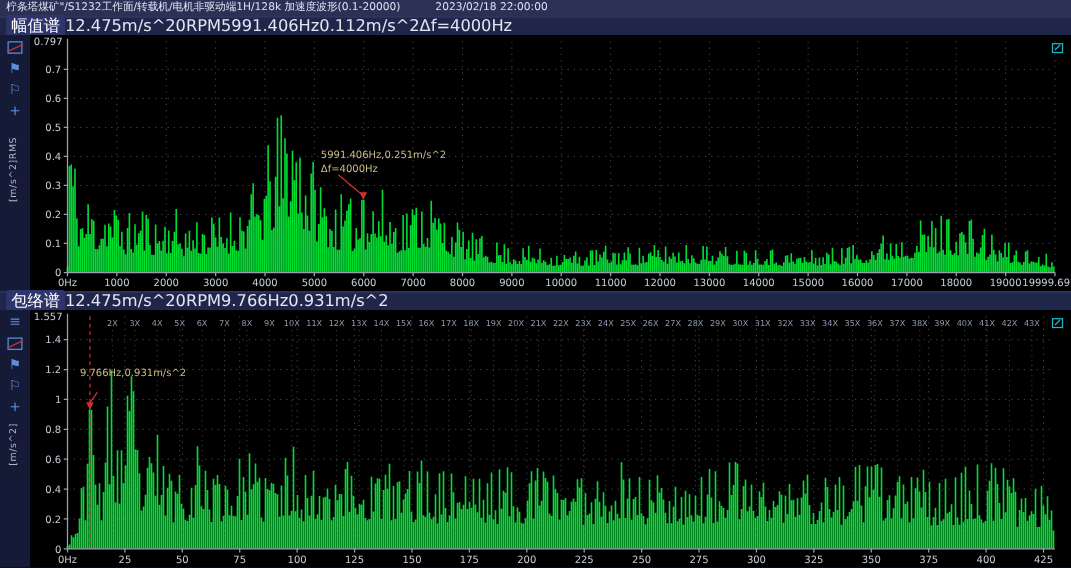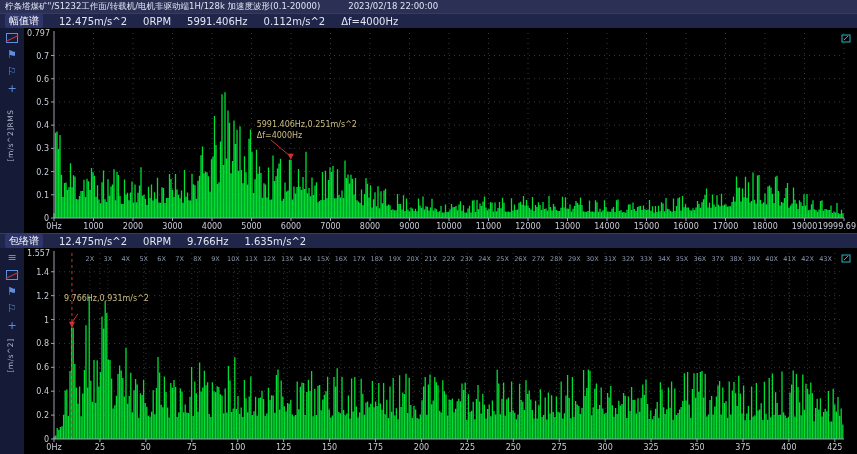--- a/index.html
+++ b/index.html
@@ -8,23 +8,23 @@
   .app { position:relative; width:857px; height:454px; background:#0d1128; }
 
   .titlebar { position:absolute; left:0; top:0; width:857px; height:13px;
     background:#2b3054; color:#dfe4f5; font-size:8.5px; line-height:13px;
     display:flex; align-items:center; white-space:nowrap; }
   .titlebar .path { margin-left:5px; }
   .titlebar .ts { margin-left:28px;text-align:center; }
 
   .panel { position:absolute; left:0; width:857px; }
   .panel .phead { height:15px; background:#20264a; border-top:1px solid #343b66;
-    color:#e2e6f4; font-size:10px; display:flex; align-items:center; white-space:nowrap; }
+    color:#e2e6f4; font-size:13px; display:flex; align-items:center; white-space:nowrap; }
   .phead .ph-label { margin-left:5px; padding:0 4px; color:#ffffff; background:#2e356a; border-radius:2px; }
-  .phead .ph-val { margin-left:16px; }
+  .phead .ph-val { margin-left:0; }
 
   .chartbody { position:relative; background:#000; }
   .sidebar { position:absolute; left:0; top:0; width:24px; height:100%;
     background:#151a36; display:flex; flex-direction:column; align-items:center; padding-top:2px; }
   .tool { width:16px; height:15px; margin-bottom:2px; display:flex; align-items:center;
     justify-content:center; color:#5d8fe0; font-size:11px; line-height:15px; cursor:pointer; }
   .tool.box { position:relative; }
   .tool.box .bx { width:12px; height:10px; border:1px solid #5d8fe0; position:relative; }
   .tool.box .bx::after { content:""; position:absolute; left:-2px; top:4px; width:14px; height:1px;
     background:#c23434; transform:rotate(-25deg); }
@@ -167,21 +167,21 @@
         </svg>
     </div>
   </div>
 
   <div class="panel" style="top:233px">
     <div class="phead">
       <span class="ph-label">包络谱</span>
       <span class="ph-val">12.475m/s^2</span>
       <span class="ph-val">0RPM</span>
       <span class="ph-val">9.766Hz</span>
-      <span class="ph-val">1.635m/s^2</span>
+      <span class="ph-val">0.931m/s^2</span>
     </div>
     <div class="chartbody" style="height:206px">
       <div class="sidebar" id="toolbar-1">
         <div class="tool">≡</div>
           <div class="tool box">
             <div class="bx"></div>
           </div>
           <div class="tool">⚑</div>
           <div class="tool">⚐</div>
           <div class="tool">+</div>

